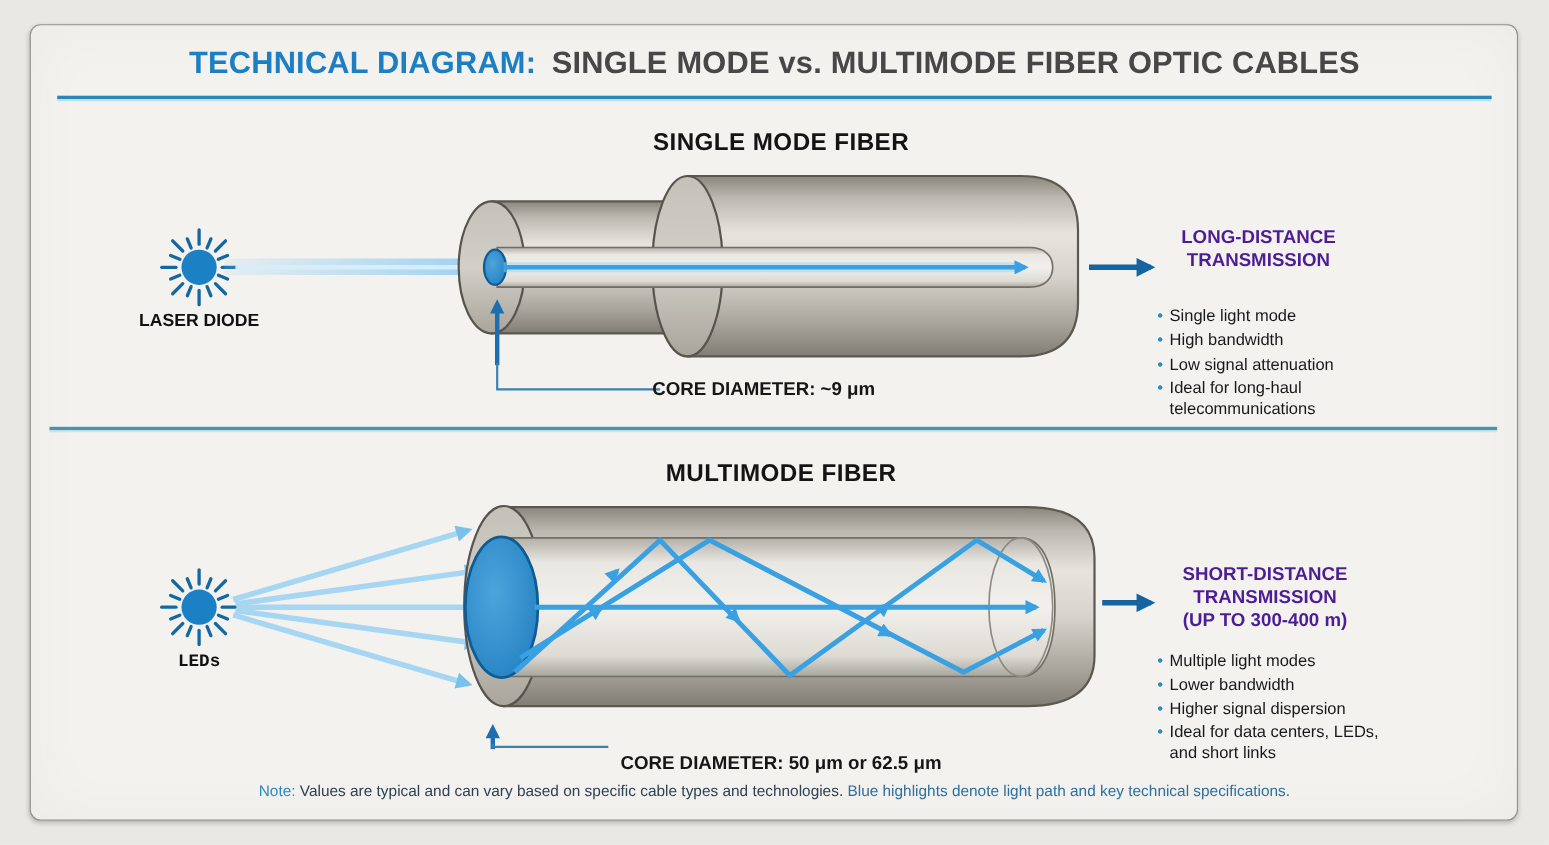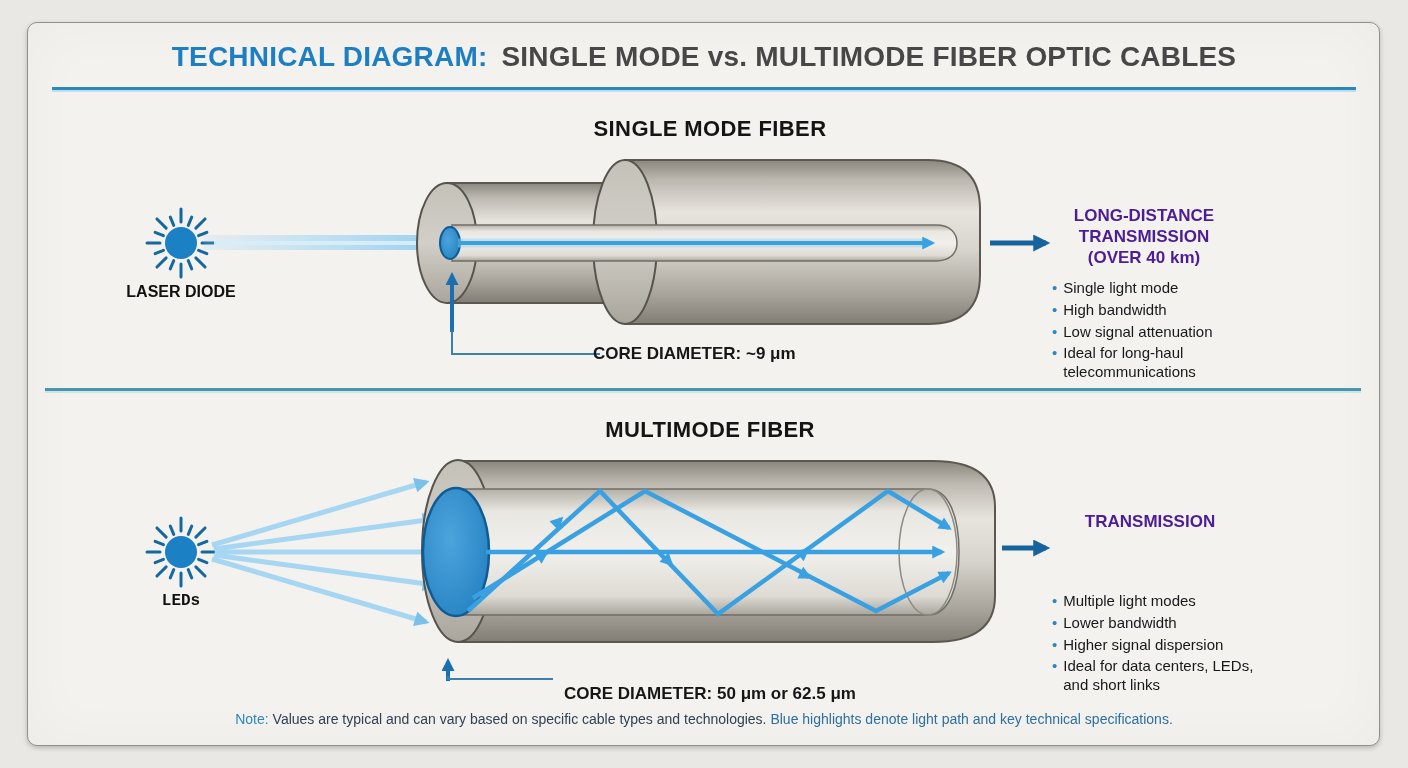--- a/index.html
+++ b/index.html
@@ -170,21 +170,20 @@
 <div class="abs rule-title"></div>
 <div class="abs rule-section"></div>
 
 <div class="abs centerline fiber-heading h-sm">SINGLE MODE FIBER</div>
 <div class="abs src-label lbl-laser">LASER DIODE</div>
 <div class="abs core-label core1">CORE DIAMETER: ~9 μm</div>
 
 <div class="abs trans trans1">
   <div>LONG-DISTANCE</div>
   <div>TRANSMISSION</div>
-  <div>(OVER 40 km)</div>
 </div>
 <ul class="abs bullets bullets1">
   <li>
       <span class="dot">•</span>
       <span>Single light mode</span>
     </li>
   <li>
       <span class="dot">•</span>
       <span>High bandwidth</span>
     </li>
@@ -196,21 +195,23 @@
       <span class="dot">•</span>
       <span>Ideal for long-haul telecommunications</span>
     </li>
 </ul>
 
 <div class="abs centerline fiber-heading h-mm">MULTIMODE FIBER</div>
 <div class="abs src-label lbl-leds">LEDs</div>
 <div class="abs core-label core2">CORE DIAMETER: 50 μm or 62.5 μm</div>
 
 <div class="abs trans trans2">
+  <div>SHORT-DISTANCE</div>
   <div>TRANSMISSION</div>
+  <div>(UP TO 300-400 m)</div>
 </div>
 <ul class="abs bullets bullets2">
   <li>
       <span class="dot">•</span>
       <span>Multiple light modes</span>
     </li>
   <li>
       <span class="dot">•</span>
       <span>Lower bandwidth</span>
     </li>

